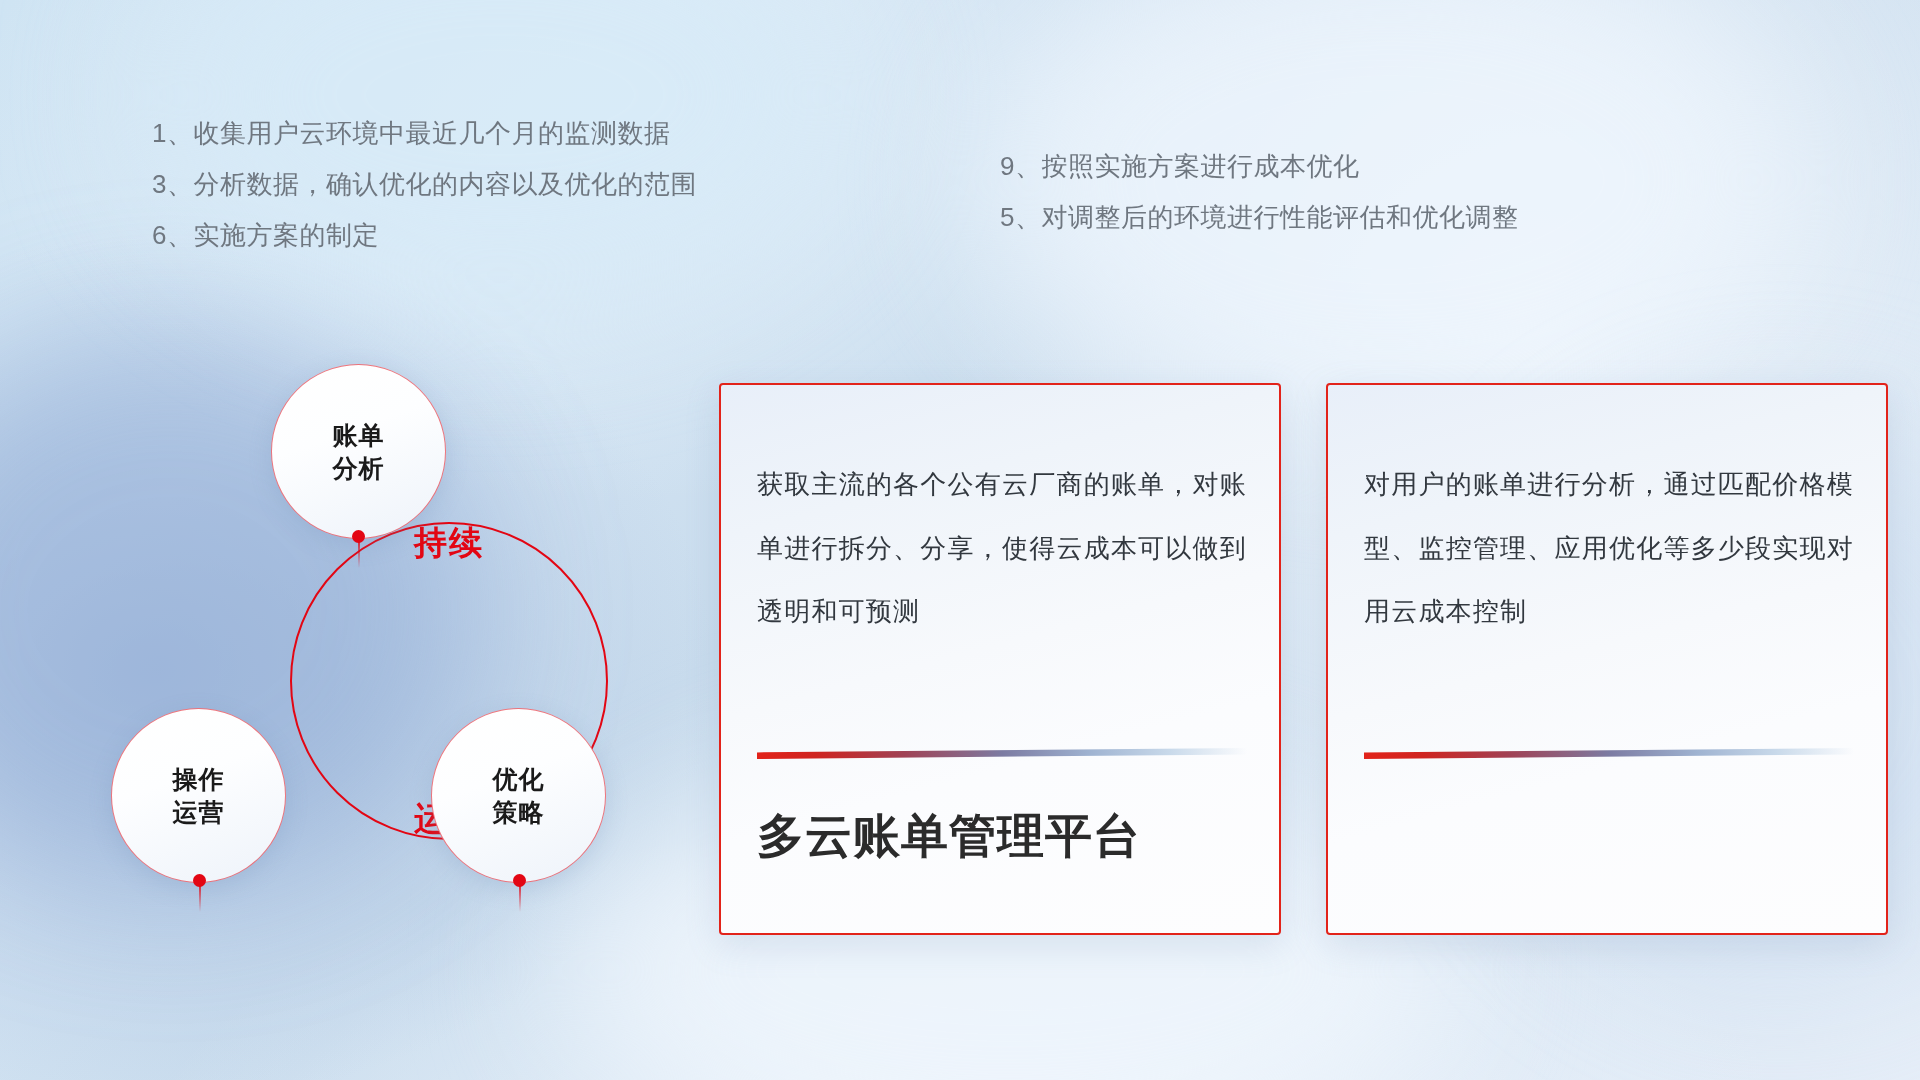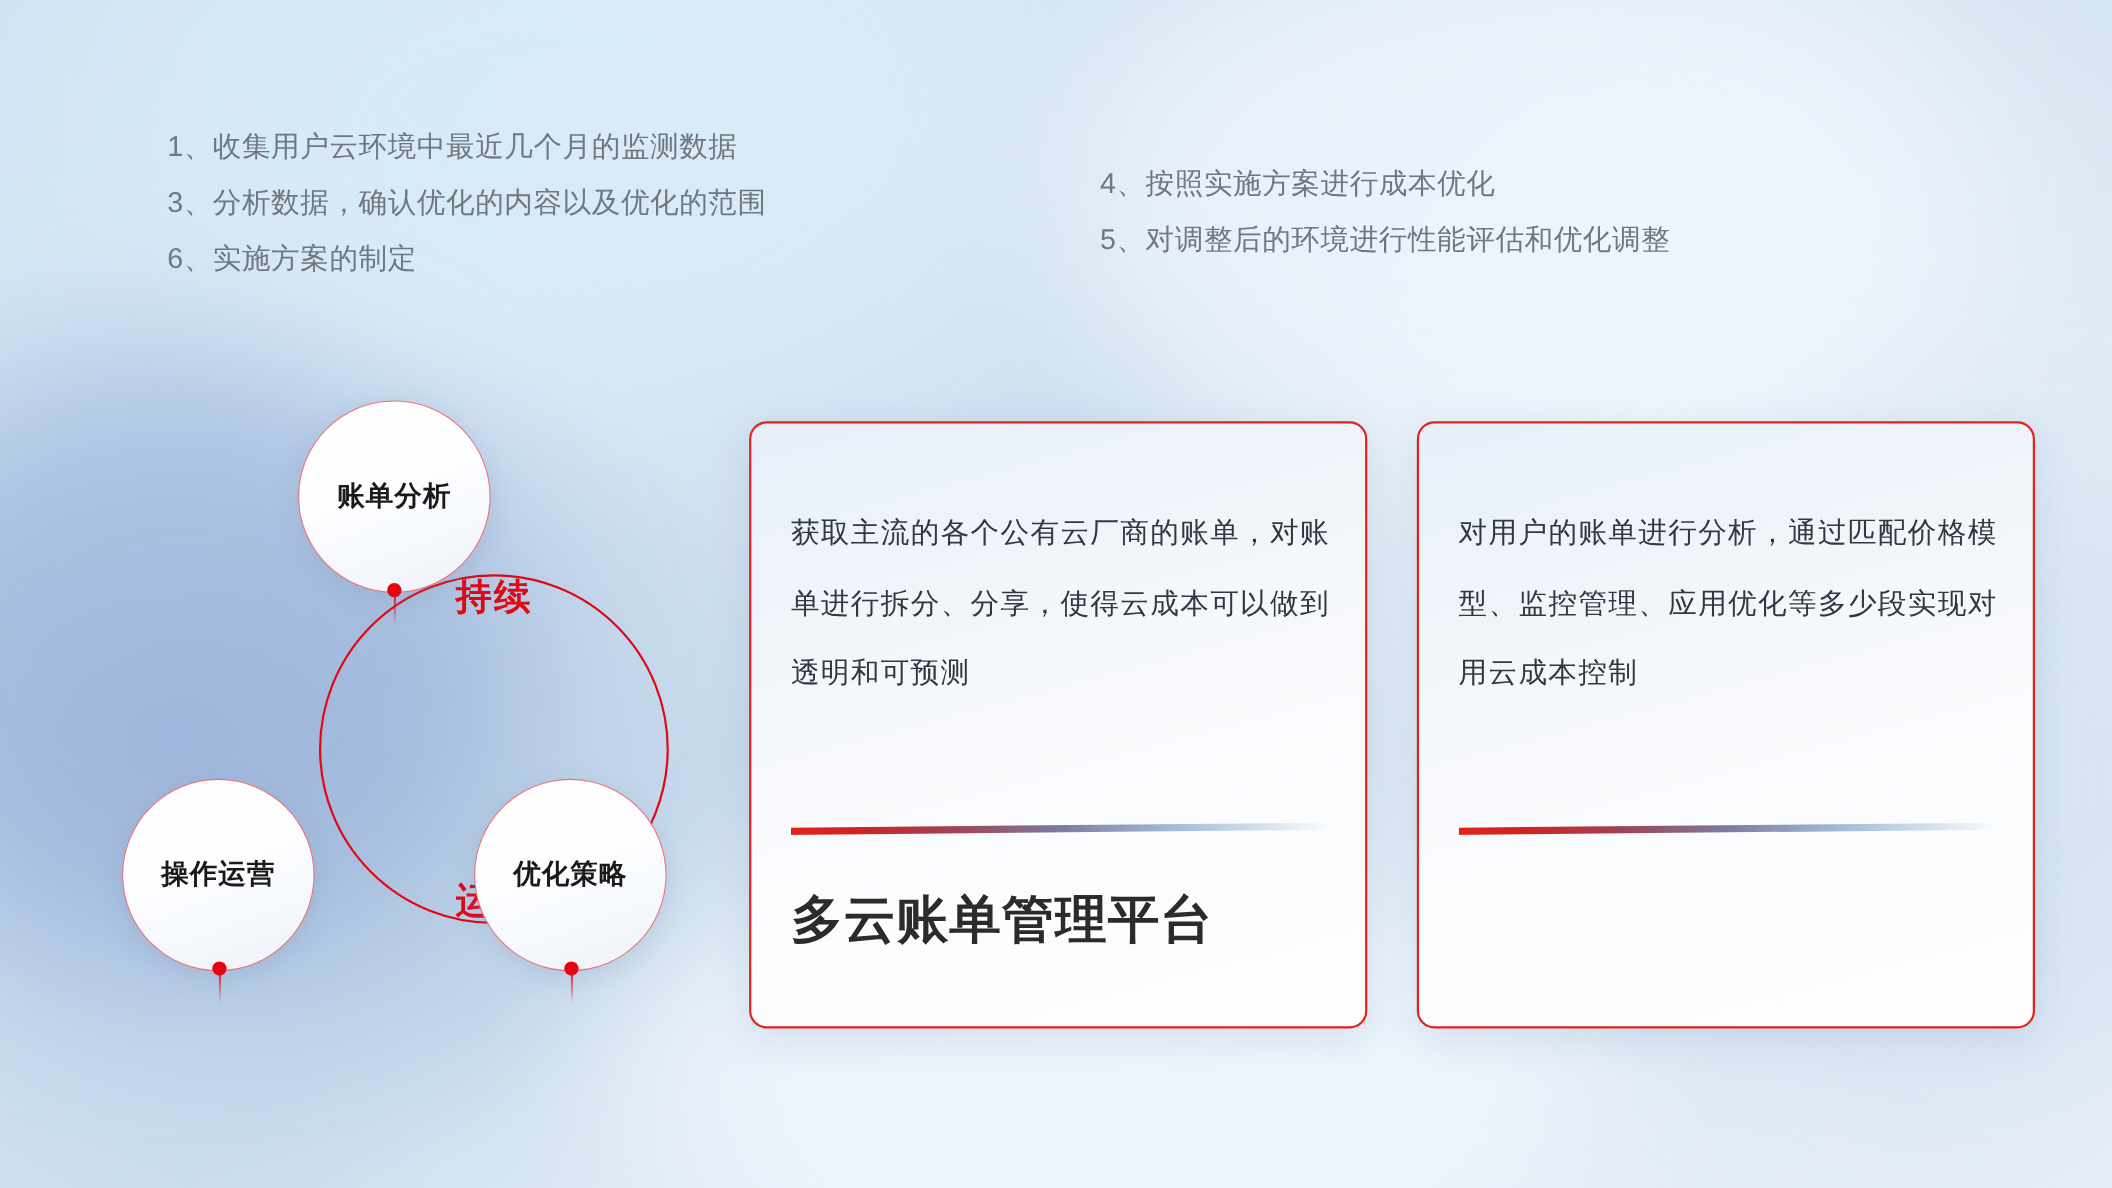--- a/index.html
+++ b/index.html
@@ -110,21 +110,21 @@
   .node {
     position: absolute;
     width: 175px; height: 175px;
     border-radius: 50%;
     border: 1.6px solid rgba(227,6,19,0.55);
     box-sizing: border-box;
     background:
       linear-gradient(160deg, #ffffff 0%, #fdfeff 40%, #eef3fa 100%);
     box-shadow: 0 6px 22px rgba(110,140,180,0.22);
     display: flex;
-    flex-direction: row;
+    flex-direction: column;
     align-items: center;
     justify-content: center;
     color: #1a1a1a;
     font-weight: bold;
     font-size: 25px;
     line-height: 1.3;
     letter-spacing: 1px;
   }
   .node-top   { left: 171px; top: 14px; }
   .node-left  { left: 11px;  top: 358px; }
@@ -148,30 +148,31 @@
   .stem-left  { left: 99px;  top: 536px; height: 26px; }
   .stem-right { left: 419px; top: 536px; height: 26px; }
 
   
   .card {
     position: absolute;
     top: 383px;
     width: 562px;
     height: 552px;
     border: 2px solid #e2231a;
-    border-radius: 16px;
+    border-radius: 4px;
     box-sizing: border-box;
     background: linear-gradient(165deg,
         #e8eff9 0%,
         #eff4fa 22%,
         #f7f9fc 48%,
         #fbfcfe 66%,
         #fdfdfe 100%);
     box-shadow: 0 10px 34px rgba(110,140,180,0.18);
     overflow: hidden;
+    margin-left: 38px;
   }
   .card-1 { left: 681px; }
   .card-2 { left: 1288px; }
 
   .card-body {
     position: absolute;
     left: 36px;
     right: 32px;
     top: 68px;
     color: #32383f;
@@ -225,21 +226,21 @@
   <div class="blob blob-d"></div>
   <div class="blob blob-e"></div>
 
   <div class="list-col list-left">
     <div class="list-item">1、收集用户云环境中最近几个月的监测数据</div>
     <div class="list-item">3、分析数据，确认优化的内容以及优化的范围</div>
     <div class="list-item">6、实施方案的制定</div>
   </div>
 
   <div class="list-col list-right">
-    <div class="list-item">4、按照实施方案进行成本优化</div>
+    <div class="list-item">9、按照实施方案进行成本优化</div>
     <div class="list-item">5、对调整后的环境进行性能评估和优化调整</div>
   </div>
 
   <div class="top-divider">
     <div class="bar"></div>
   </div>
 
   <div class="diagram">
     <div class="ring"></div>
 

